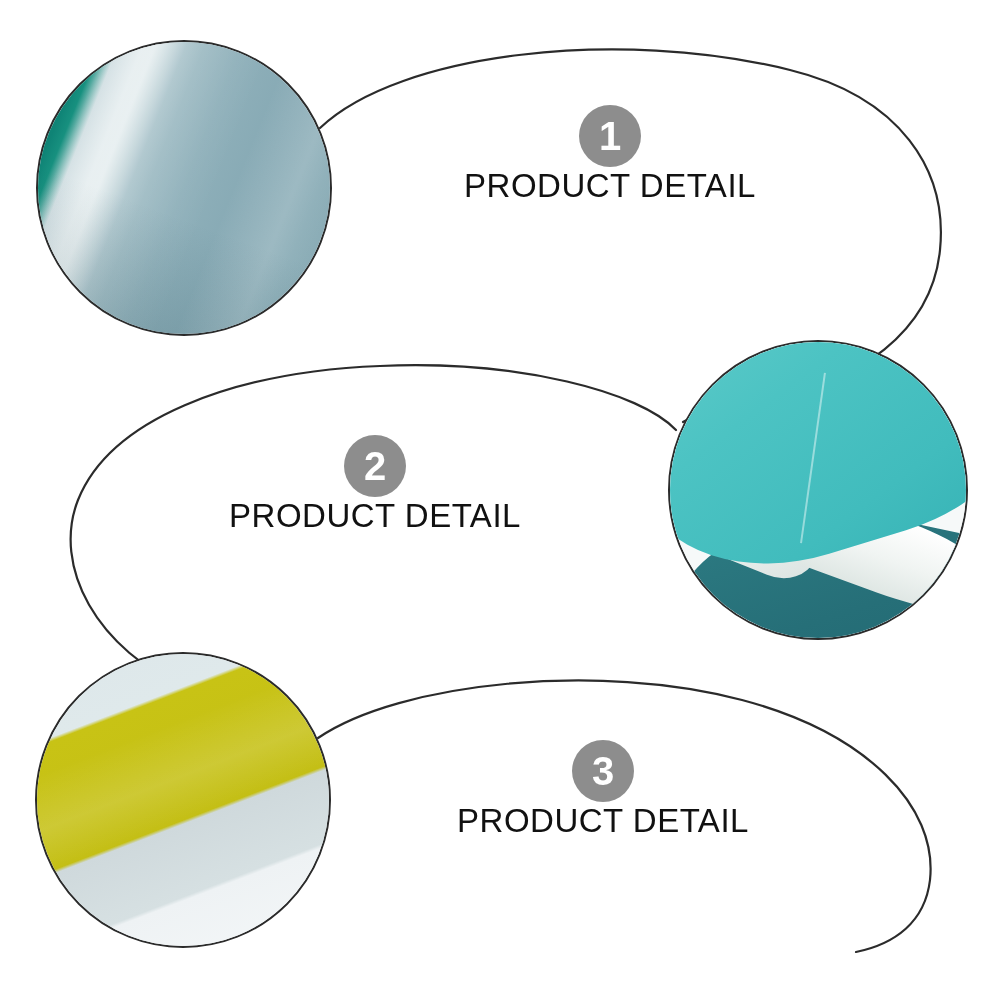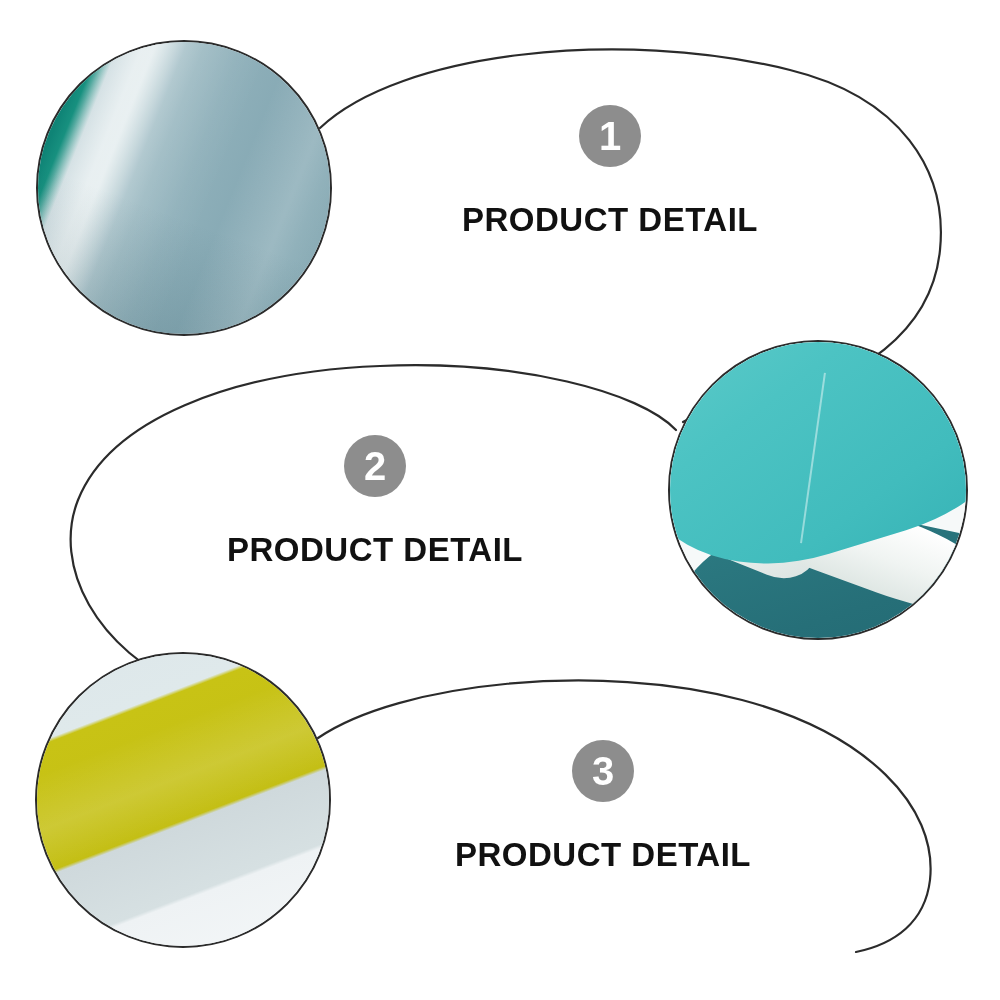--- a/index.html
+++ b/index.html
@@ -191,23 +191,22 @@
     color: #ffffff;
     font-size: 40px;
     font-weight: bold;
     line-height: 62px;
     text-align: center;
     margin: 0 auto;
     font-family: "Liberation Sans", sans-serif;
     user-select: none;
   }
   .step-label {
-    margin-top: 34px;
     font-size: 33px;
-    font-weight: bold;
+    font-weight: normal;
     letter-spacing: 0.5px;
     color: #111111;
     white-space: nowrap;
     font-family: "Liberation Sans", sans-serif;
   }
 
   #step-1 { left: 450px; top: 105px; width: 320px; }
   #step-2 { left: 215px; top: 435px; width: 320px; }
   #step-3 { left: 443px; top: 740px; width: 320px; }
 </style>

